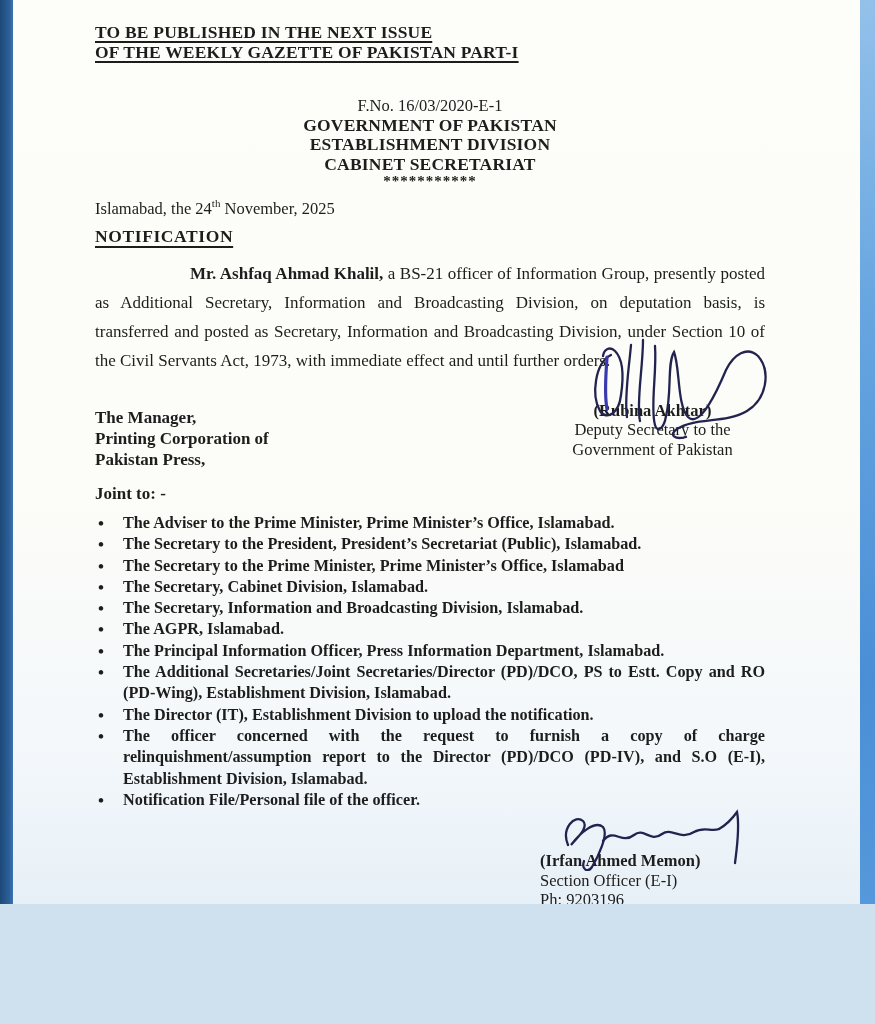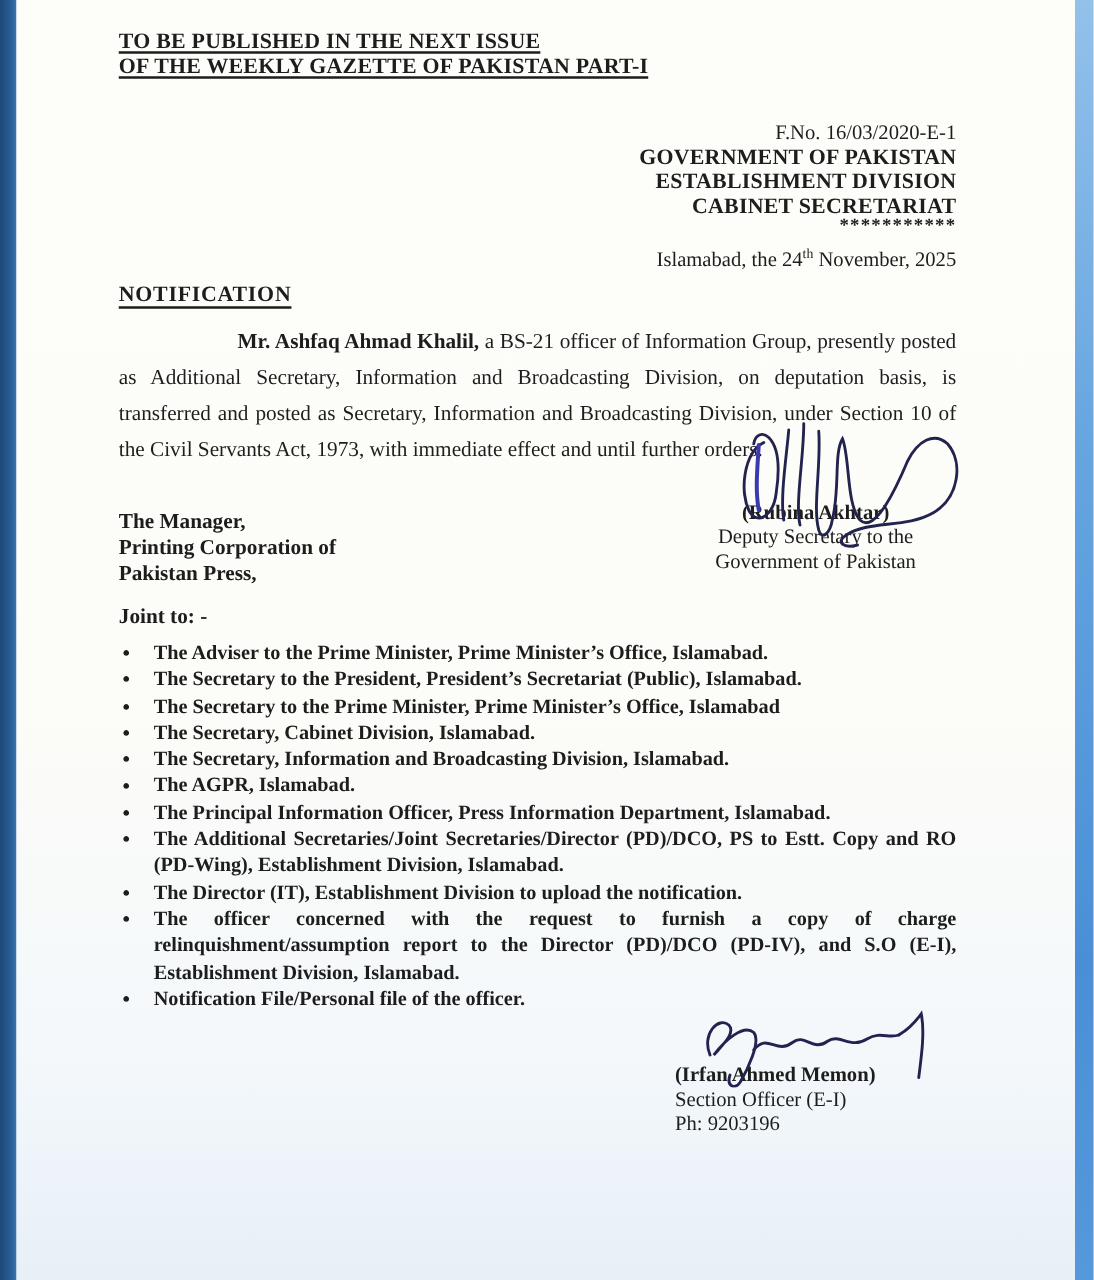--- a/index.html
+++ b/index.html
@@ -1,36 +1,36 @@
 <!DOCTYPE html>
 <html><head>
 <meta charset="utf-8">
 <style>
   html,body{margin:0;padding:0;background:#cfe0ee;}
   .scan{
-    position:relative;width:875px;height:1024px;overflow:hidden;
+    position:relative;width:875px;height:904px;overflow:hidden;
     background:linear-gradient(180deg,#fdfdfa 0%,#fcfcf8 55%,#f4f8fb 82%,#e7f0f7 100%);
     font-family:"Liberation Serif","DejaVu Serif",serif;
     color:#1d1d1d;
   }
   .strip-left{position:absolute;left:0;top:0;bottom:0;width:13px;
     background:linear-gradient(90deg,#1c4878 0%,#2c5f97 70%,#3d74b4 100%);}
   .strip-right{position:absolute;right:0;top:0;bottom:0;width:15px;
     background:linear-gradient(180deg,#93c1ea 0%,#66a5e0 35%,#4a8fd6 75%,#5598db 100%);}
   .content{position:absolute;left:95px;right:110px;top:22px;}
 
   .hdr{font-weight:bold;font-size:17.5px;line-height:20px;letter-spacing:.2px;
     text-decoration:underline;text-decoration-thickness:2px;text-underline-offset:3px;}
 
-  .letterhead{margin-top:34px;text-align:right;line-height:19.5px;}
+  .letterhead{margin-top:34px;text-align:center;line-height:19.5px;}
   .letterhead .fno{font-size:16.5px;font-weight:normal;}
   .letterhead .org{font-size:17.5px;font-weight:bold;letter-spacing:.2px;}
   .letterhead .stars{font-size:15px;font-weight:bold;letter-spacing:1px;line-height:14px;}
 
-  .dateline{margin-top:9px;text-align:right;font-size:16.5px;}
+  .dateline{margin-top:9px;text-align:left;font-size:16.5px;}
   .dateline sup{font-size:11px;}
 
   .title-row{margin-top:7px;text-align:left;}
   .title-row .title{font-weight:bold;font-size:17.5px;letter-spacing:.6px;
     text-decoration:underline;text-decoration-thickness:2px;text-underline-offset:4px;}
 
   .body-par{margin-top:12px;font-size:17px;line-height:29px;text-align:justify;text-indent:95px;}
   .body-par .lead{font-weight:bold;}
 
   .sig1{position:relative;margin-top:26px;margin-left:auto;margin-right:-15px;width:255px;

